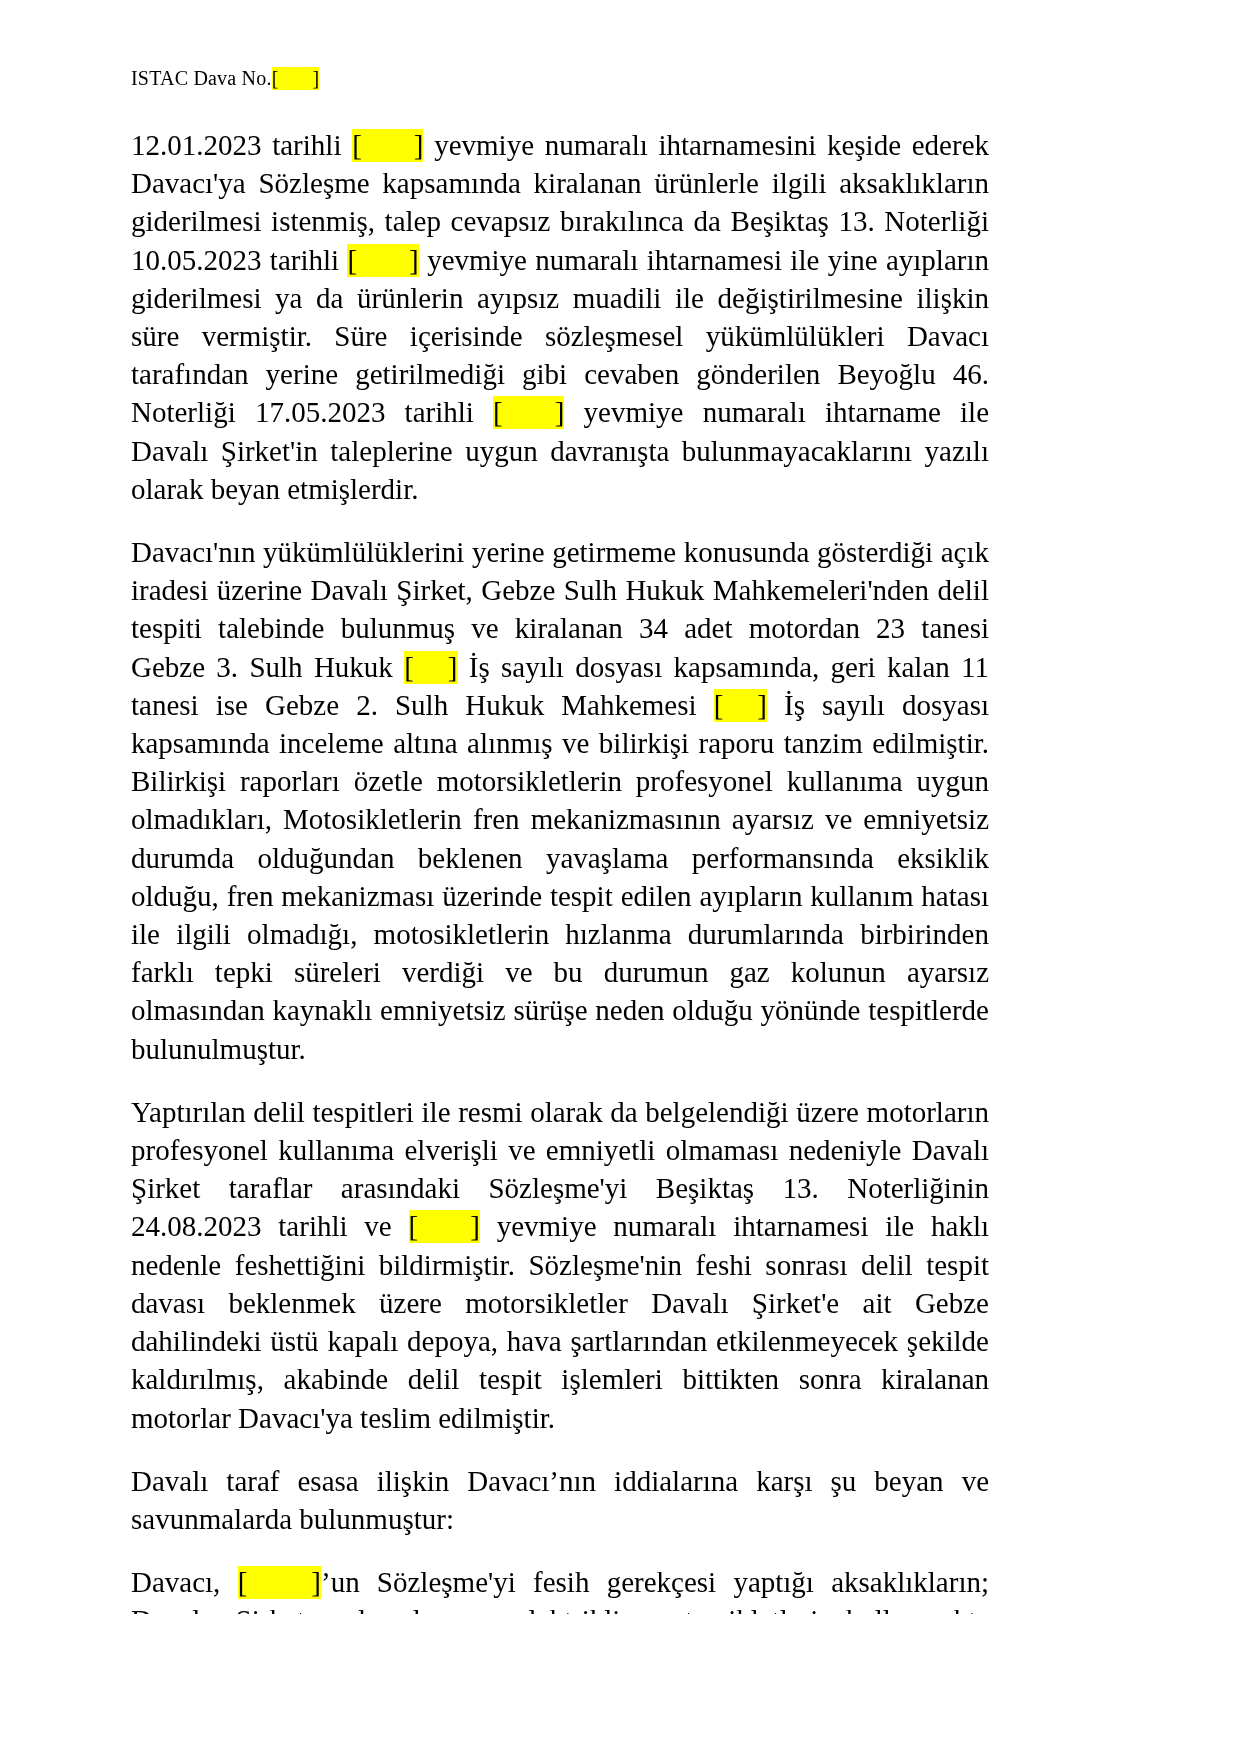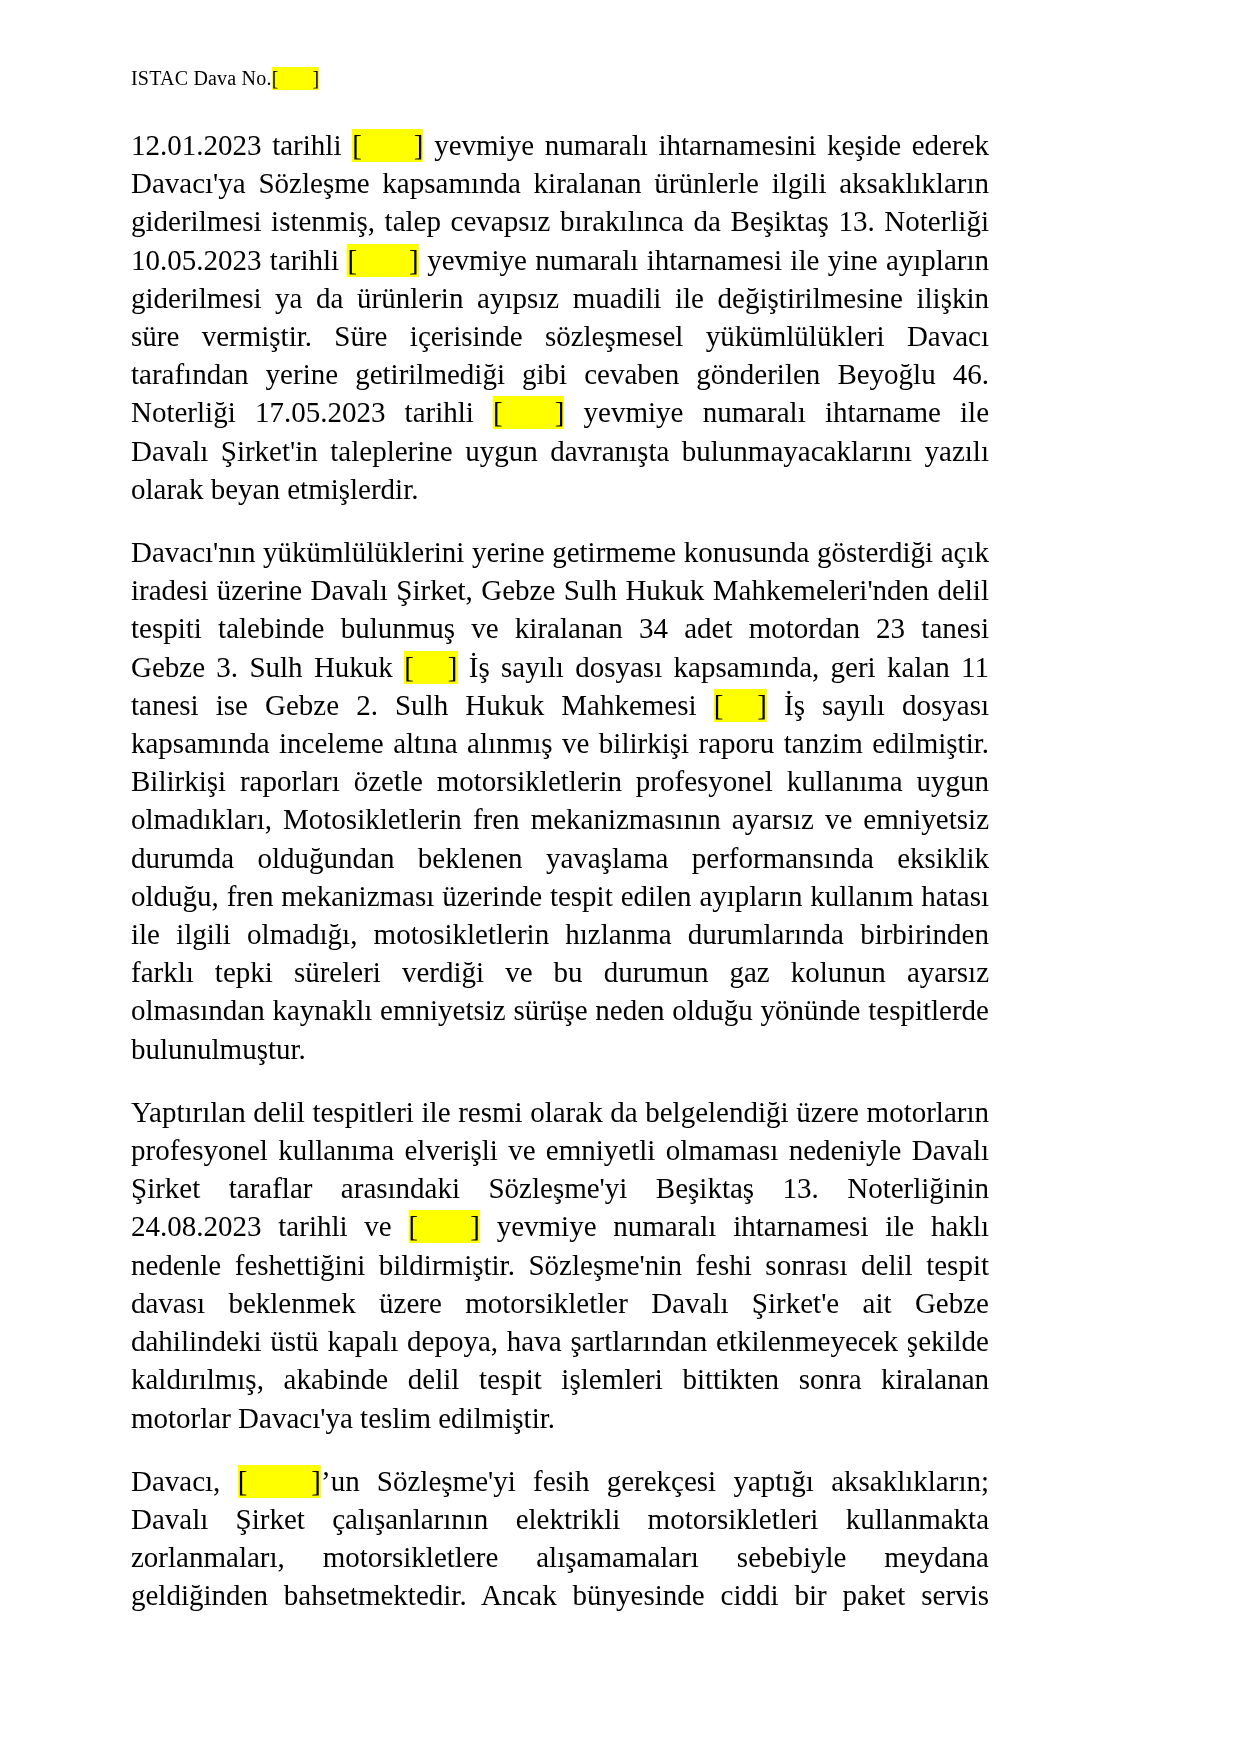--- a/index.html
+++ b/index.html
@@ -84,20 +84,21 @@
   </div>
 
   <div class="body-area">
 
     <p class="para"><span>12.01.2023 tarihli</span> <span class="hl nowrap"><span>[</span><span class="gap"></span><span>]</span></span> <span>yevmiye numaralı ihtarnamesini keşide ederek Davacı'ya Sözleşme kapsamında kiralanan ürünlerle ilgili aksaklıkların giderilmesi istenmiş, talep cevapsız bırakılınca da Beşiktaş 13. Noterliği 10.05.2023 tarihli</span> <span class="hl nowrap"><span>[</span><span class="gap"></span><span>]</span></span> <span>yevmiye numaralı ihtarnamesi ile yine ayıpların giderilmesi ya da ürünlerin ayıpsız muadili ile değiştirilmesine ilişkin süre vermiştir. Süre içerisinde sözleşmesel yükümlülükleri Davacı tarafından yerine getirilmediği gibi cevaben gönderilen Beyoğlu 46. Noterliği 17.05.2023 tarihli</span> <span class="hl nowrap"><span>[</span><span class="gap"></span><span>]</span></span> <span>yevmiye numaralı ihtarname ile Davalı Şirket'in taleplerine uygun davranışta bulunmayacaklarını yazılı olarak beyan etmişlerdir.</span></p>
 
     <p class="para"><span>Davacı'nın yükümlülüklerini yerine getirmeme konusunda gösterdiği açık iradesi üzerine Davalı Şirket, Gebze Sulh Hukuk Mahkemeleri'nden delil tespiti talebinde bulunmuş ve kiralanan 34 adet motordan 23 tanesi Gebze 3. Sulh Hukuk</span> <span class="hl nowrap"><span>[</span><span class="gap-narrow"></span><span>]</span></span> <span>İş sayılı dosyası kapsamında, geri kalan 11 tanesi ise Gebze 2. Sulh Hukuk Mahkemesi</span> <span class="hl nowrap"><span>[</span><span class="gap-narrow"></span><span>]</span></span> <span>İş sayılı dosyası kapsamında inceleme altına alınmış ve bilirkişi raporu tanzim edilmiştir. Bilirkişi raporları  özetle motorsikletlerin profesyonel kullanıma uygun olmadıkları, Motosikletlerin fren mekanizmasının ayarsız ve emniyetsiz durumda olduğundan beklenen yavaşlama performansında eksiklik olduğu, fren mekanizması üzerinde tespit edilen ayıpların kullanım hatası ile ilgili olmadığı, motosikletlerin hızlanma durumlarında birbirinden farklı tepki süreleri verdiği ve bu durumun gaz kolunun ayarsız olmasından kaynaklı emniyetsiz sürüşe neden olduğu yönünde tespitlerde bulunulmuştur.</span></p>
 
     <p class="para"><span>Yaptırılan delil tespitleri ile resmi olarak da belgelendiği üzere motorların profesyonel kullanıma elverişli ve emniyetli olmaması nedeniyle Davalı Şirket taraflar arasındaki Sözleşme'yi Beşiktaş 13. Noterliğinin 24.08.2023 tarihli ve</span> <span class="hl nowrap"><span>[</span><span class="gap"></span><span>]</span></span> <span>yevmiye numaralı ihtarnamesi ile haklı nedenle feshettiğini bildirmiştir. Sözleşme'nin feshi sonrası delil tespit davası beklenmek üzere motorsikletler Davalı Şirket'e ait Gebze dahilindeki üstü kapalı depoya, hava şartlarından etkilenmeyecek şekilde kaldırılmış, akabinde delil tespit işlemleri bittikten sonra kiralanan motorlar Davacı'ya teslim edilmiştir.</span></p>
 
+    <p class="para"><span>Davalı taraf esasa ilişkin Davacı’nın iddialarına karşı şu beyan ve savunmalarda bulunmuştur:</span></p>
 
     <p class="para"><span>Davacı,</span> <span class="hl nowrap"><span>[</span><span class="gap-wide"></span><span>]</span></span><span>’un Sözleşme'yi fesih gerekçesi yaptığı aksaklıkların; Davalı Şirket çalışanlarının elektrikli motorsikletleri kullanmakta zorlanmaları, motorsikletlere alışamamaları sebebiyle meydana geldiğinden bahsetmektedir. Ancak bünyesinde ciddi bir paket servis geleneği barındıran Davalı Şirket çalışanları, hem motorlu kuryeleri olarak hem kuryelerin bağlı amirleri olarak motorsiklet kullanımı, bakımı, onarımı gibi konularda geçmişten gelen büyük bir birikim taşımaktadırlar.</span></p>
 
     <p class="para"><span>Davalı Şirket piyasadaki firmaların büyük çoğunluğundan teklif almış ve Davacı dışındaki şirketlerden de elektrikli motor kiralaması yapmıştır.</span></p>
 
   </div>
 
   <div class="footer">
     <span>Sayfa 16</span>
   </div>

